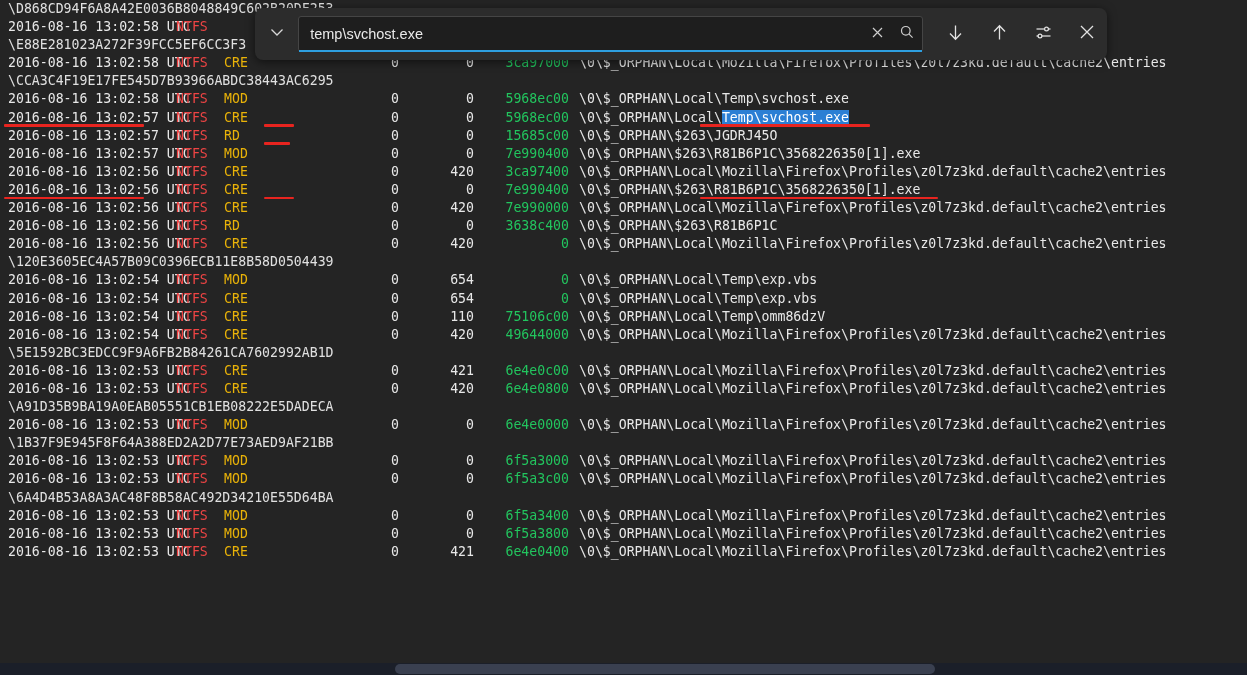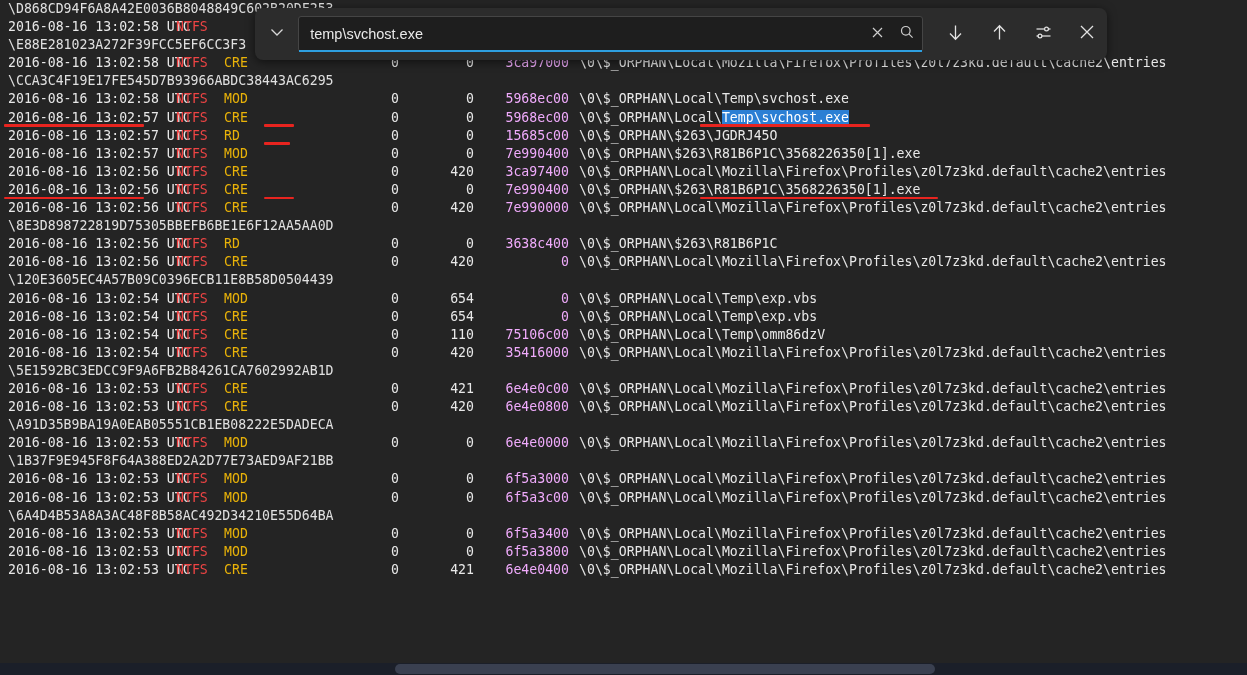--- a/index.html
+++ b/index.html
@@ -32,21 +32,21 @@
     font-size: 13.2px;
     color: #e6e6e6;
     letter-spacing: 0px;
     position: relative;
   }
 
   .log-line .ts        { color: #e8e8e8; }
   .log-line .src       { color: #ef4444; }
   .log-line .act       { color: #eab308; }
   .log-line .num       { color: #e8e8e8; }
-  .log-line .off       { color: #f0abfc; }
+  .log-line .off       { color: #22c55e; }
   .log-line .path      { color: #e8e8e8; text-align: center; }
   .hash-line           { color: #e0e0e0; }
 
   
   .c-ts   { display:inline-block; width: 168px; }
   .c-src  { display:inline-block; width: 48px;  }
   .c-act  { display:inline-block; width: 80px;  }
   .c-n1   { display:inline-block; width: 95px;  text-align: right; }
   .c-n2   { display:inline-block; width: 75px;  text-align: right; }
   .c-off  { display:inline-block; width: 95px;  text-align: right; }
@@ -180,28 +180,27 @@
     <div class="log-line"><span class="hash-line pad-left">\E88E281023A272F39FCC5EF6CC3F3</span></div>
     <div class="log-line"><span class="c-ts ts pad-left">2016-08-16 13:02:58 UTC</span><span class="c-src src">NTFS</span><span class="c-act act">CRE</span><span class="c-n1 num">0</span><span class="c-n2 num">0</span><span class="c-off off">3ca97000</span><span class="c-path path">\0\$_ORPHAN\Local\Mozilla\Firefox\Profiles\z0l7z3kd.default\cache2\entries</span></div>
     <div class="log-line"><span class="hash-line pad-left">\CCA3C4F19E17FE545D7B93966ABDC38443AC6295</span></div>
     <div class="log-line"><span class="c-ts ts pad-left">2016-08-16 13:02:58 UTC</span><span class="c-src src">NTFS</span><span class="c-act act">MOD</span><span class="c-n1 num">0</span><span class="c-n2 num">0</span><span class="c-off off">5968ec00</span><span class="c-path path">\0\$_ORPHAN\Local\Temp\svchost.exe</span></div>
     <div class="log-line"><span class="c-ts ts pad-left">2016-08-16 13:02:57 UTC</span><span class="c-src src">NTFS</span><span class="c-act act">CRE</span><span class="c-n1 num">0</span><span class="c-n2 num">0</span><span class="c-off off">5968ec00</span><span class="c-path path">\0\$_ORPHAN\Local\<span class="sel-blue">Temp\svchost.exe</span></span><div class="ul-red" style="left: 4px; width: 140px;"></div><div class="ul-red" style="left: 264px; width: 30px;"></div><div class="ul-red" style="left: 700px; width: 170px;"></div></div>
     <div class="log-line"><span class="c-ts ts pad-left">2016-08-16 13:02:57 UTC</span><span class="c-src src">NTFS</span><span class="c-act act">RD</span><span class="c-n1 num">0</span><span class="c-n2 num">0</span><span class="c-off off">15685c00</span><span class="c-path path">\0\$_ORPHAN\$263\JGDRJ45O</span><div class="ul-red" style="left: 264px; width: 26px;"></div></div>
     <div class="log-line"><span class="c-ts ts pad-left">2016-08-16 13:02:57 UTC</span><span class="c-src src">NTFS</span><span class="c-act act">MOD</span><span class="c-n1 num">0</span><span class="c-n2 num">0</span><span class="c-off off">7e990400</span><span class="c-path path">\0\$_ORPHAN\$263\R81B6P1C\3568226350[1].exe</span></div>
     <div class="log-line"><span class="c-ts ts pad-left">2016-08-16 13:02:56 UTC</span><span class="c-src src">NTFS</span><span class="c-act act">CRE</span><span class="c-n1 num">0</span><span class="c-n2 num">420</span><span class="c-off off">3ca97400</span><span class="c-path path">\0\$_ORPHAN\Local\Mozilla\Firefox\Profiles\z0l7z3kd.default\cache2\entries</span></div>
     <div class="log-line"><span class="c-ts ts pad-left">2016-08-16 13:02:56 UTC</span><span class="c-src src">NTFS</span><span class="c-act act">CRE</span><span class="c-n1 num">0</span><span class="c-n2 num">0</span><span class="c-off off">7e990400</span><span class="c-path path">\0\$_ORPHAN\$263\R81B6P1C\3568226350[1].exe</span><div class="ul-red" style="left: 4px; width: 140px;"></div><div class="ul-red" style="left: 264px; width: 30px;"></div><div class="ul-red" style="left: 700px; width: 238px;"></div></div>
     <div class="log-line"><span class="c-ts ts pad-left">2016-08-16 13:02:56 UTC</span><span class="c-src src">NTFS</span><span class="c-act act">CRE</span><span class="c-n1 num">0</span><span class="c-n2 num">420</span><span class="c-off off">7e990000</span><span class="c-path path">\0\$_ORPHAN\Local\Mozilla\Firefox\Profiles\z0l7z3kd.default\cache2\entries</span></div>
-    <div class="log-line"><span class="hash-line pad-left">\8E3D898722819D75305BBEFB6BE1E6F12AA5AA0D</span></div>
     <div class="log-line"><span class="c-ts ts pad-left">2016-08-16 13:02:56 UTC</span><span class="c-src src">NTFS</span><span class="c-act act">RD</span><span class="c-n1 num">0</span><span class="c-n2 num">0</span><span class="c-off off">3638c400</span><span class="c-path path">\0\$_ORPHAN\$263\R81B6P1C</span></div>
     <div class="log-line"><span class="c-ts ts pad-left">2016-08-16 13:02:56 UTC</span><span class="c-src src">NTFS</span><span class="c-act act">CRE</span><span class="c-n1 num">0</span><span class="c-n2 num">420</span><span class="c-off off">0</span><span class="c-path path">\0\$_ORPHAN\Local\Mozilla\Firefox\Profiles\z0l7z3kd.default\cache2\entries</span></div>
     <div class="log-line"><span class="hash-line pad-left">\120E3605EC4A57B09C0396ECB11E8B58D0504439</span></div>
     <div class="log-line"><span class="c-ts ts pad-left">2016-08-16 13:02:54 UTC</span><span class="c-src src">NTFS</span><span class="c-act act">MOD</span><span class="c-n1 num">0</span><span class="c-n2 num">654</span><span class="c-off off">0</span><span class="c-path path">\0\$_ORPHAN\Local\Temp\exp.vbs</span></div>
     <div class="log-line"><span class="c-ts ts pad-left">2016-08-16 13:02:54 UTC</span><span class="c-src src">NTFS</span><span class="c-act act">CRE</span><span class="c-n1 num">0</span><span class="c-n2 num">654</span><span class="c-off off">0</span><span class="c-path path">\0\$_ORPHAN\Local\Temp\exp.vbs</span></div>
     <div class="log-line"><span class="c-ts ts pad-left">2016-08-16 13:02:54 UTC</span><span class="c-src src">NTFS</span><span class="c-act act">CRE</span><span class="c-n1 num">0</span><span class="c-n2 num">110</span><span class="c-off off">75106c00</span><span class="c-path path">\0\$_ORPHAN\Local\Temp\omm86dzV</span></div>
-    <div class="log-line"><span class="c-ts ts pad-left">2016-08-16 13:02:54 UTC</span><span class="c-src src">NTFS</span><span class="c-act act">CRE</span><span class="c-n1 num">0</span><span class="c-n2 num">420</span><span class="c-off off">35416000</span><span class="c-path path">\0\$_ORPHAN\Local\Mozilla\Firefox\Profiles\z0l7z3kd.default\cache2\entries</span></div>
+    <div class="log-line"><span class="c-ts ts pad-left">2016-08-16 13:02:54 UTC</span><span class="c-src src">NTFS</span><span class="c-act act">CRE</span><span class="c-n1 num">0</span><span class="c-n2 num">420</span><span class="c-off off">49644000</span><span class="c-path path">\0\$_ORPHAN\Local\Mozilla\Firefox\Profiles\z0l7z3kd.default\cache2\entries</span></div>
     <div class="log-line"><span class="hash-line pad-left">\5E1592BC3EDCC9F9A6FB2B84261CA7602992AB1D</span></div>
     <div class="log-line"><span class="c-ts ts pad-left">2016-08-16 13:02:53 UTC</span><span class="c-src src">NTFS</span><span class="c-act act">CRE</span><span class="c-n1 num">0</span><span class="c-n2 num">421</span><span class="c-off off">6e4e0c00</span><span class="c-path path">\0\$_ORPHAN\Local\Mozilla\Firefox\Profiles\z0l7z3kd.default\cache2\entries</span></div>
     <div class="log-line"><span class="c-ts ts pad-left">2016-08-16 13:02:53 UTC</span><span class="c-src src">NTFS</span><span class="c-act act">CRE</span><span class="c-n1 num">0</span><span class="c-n2 num">420</span><span class="c-off off">6e4e0800</span><span class="c-path path">\0\$_ORPHAN\Local\Mozilla\Firefox\Profiles\z0l7z3kd.default\cache2\entries</span></div>
     <div class="log-line"><span class="hash-line pad-left">\A91D35B9BA19A0EAB05551CB1EB08222E5DADECA</span></div>
     <div class="log-line"><span class="c-ts ts pad-left">2016-08-16 13:02:53 UTC</span><span class="c-src src">NTFS</span><span class="c-act act">MOD</span><span class="c-n1 num">0</span><span class="c-n2 num">0</span><span class="c-off off">6e4e0000</span><span class="c-path path">\0\$_ORPHAN\Local\Mozilla\Firefox\Profiles\z0l7z3kd.default\cache2\entries</span></div>
     <div class="log-line"><span class="hash-line pad-left">\1B37F9E945F8F64A388ED2A2D77E73AED9AF21BB</span></div>
     <div class="log-line"><span class="c-ts ts pad-left">2016-08-16 13:02:53 UTC</span><span class="c-src src">NTFS</span><span class="c-act act">MOD</span><span class="c-n1 num">0</span><span class="c-n2 num">0</span><span class="c-off off">6f5a3000</span><span class="c-path path">\0\$_ORPHAN\Local\Mozilla\Firefox\Profiles\z0l7z3kd.default\cache2\entries</span></div>
     <div class="log-line"><span class="c-ts ts pad-left">2016-08-16 13:02:53 UTC</span><span class="c-src src">NTFS</span><span class="c-act act">MOD</span><span class="c-n1 num">0</span><span class="c-n2 num">0</span><span class="c-off off">6f5a3c00</span><span class="c-path path">\0\$_ORPHAN\Local\Mozilla\Firefox\Profiles\z0l7z3kd.default\cache2\entries</span></div>
     <div class="log-line"><span class="hash-line pad-left">\6A4D4B53A8A3AC48F8B58AC492D34210E55D64BA</span></div>
     <div class="log-line"><span class="c-ts ts pad-left">2016-08-16 13:02:53 UTC</span><span class="c-src src">NTFS</span><span class="c-act act">MOD</span><span class="c-n1 num">0</span><span class="c-n2 num">0</span><span class="c-off off">6f5a3400</span><span class="c-path path">\0\$_ORPHAN\Local\Mozilla\Firefox\Profiles\z0l7z3kd.default\cache2\entries</span></div>

